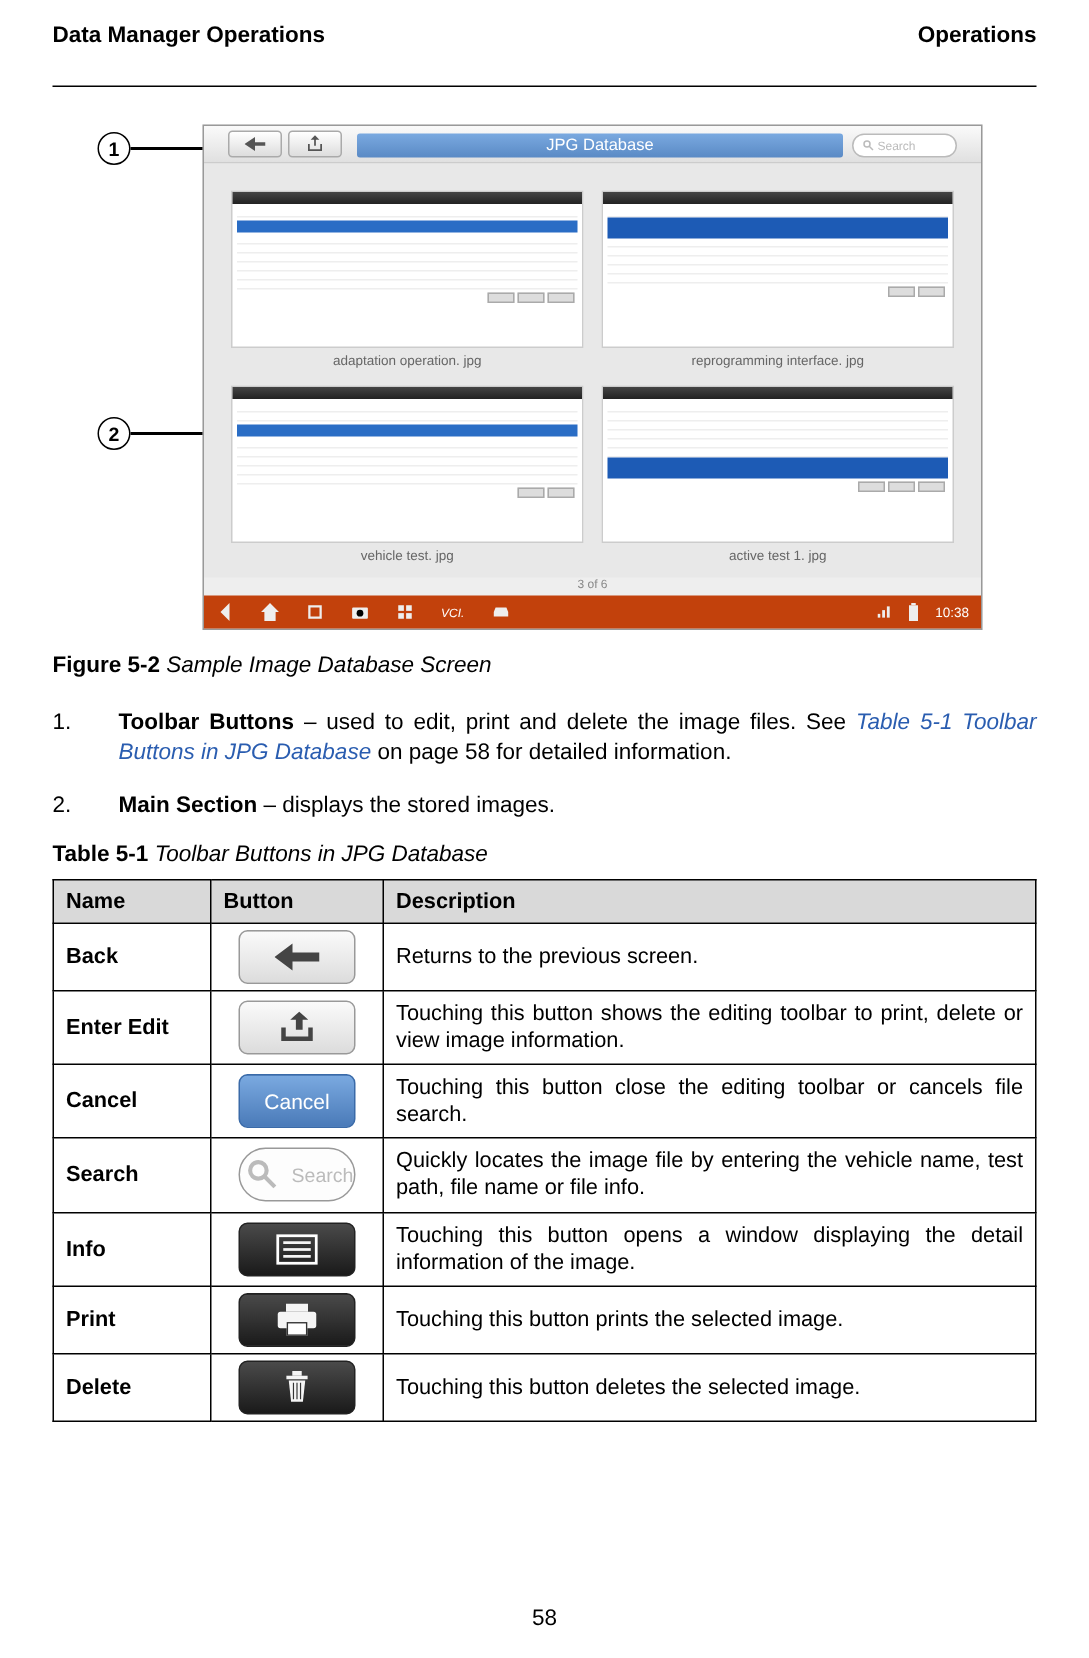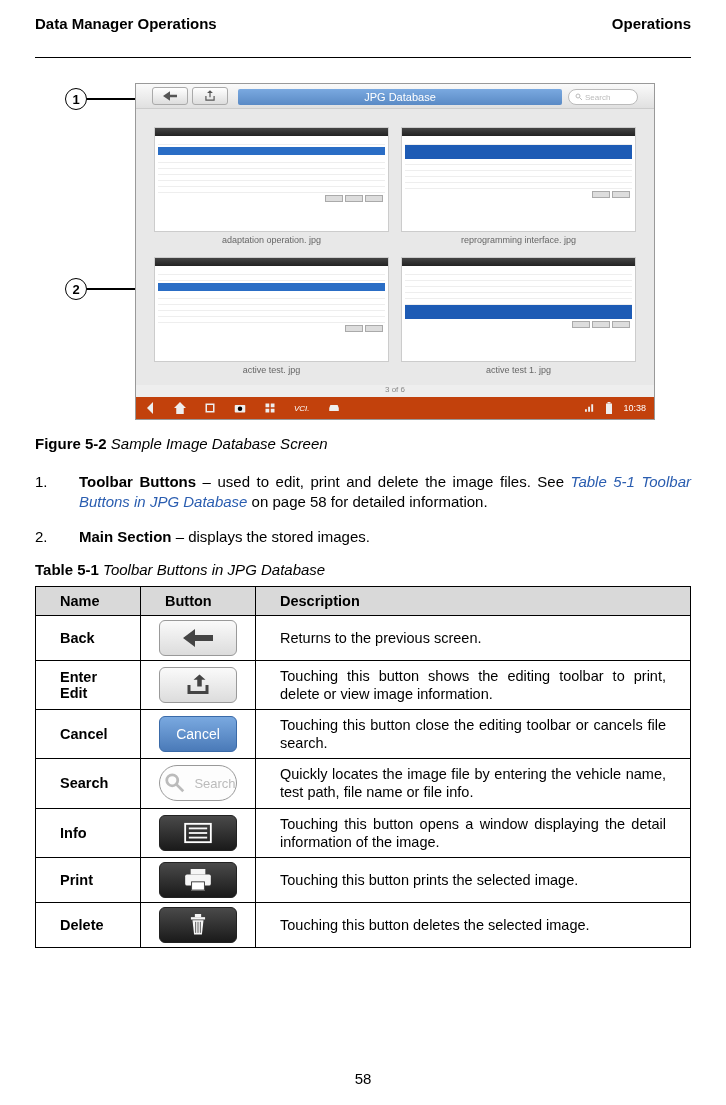--- a/index.html
+++ b/index.html
@@ -198,21 +198,21 @@
     .table-title b { font-weight: bold; }
     .table-title i { font-style: italic; }
 
     table {
       width: 100%;
       border-collapse: collapse;
       font-size: 14.5px;
     }
     th, td {
       border: 1px solid #000;
-      padding: 6px 24px;
+      padding: 6px 8px;
       vertical-align: middle;
       text-align: left;
     }
     th {
       background: #d9d9d9;
       font-weight: bold;
     }
     td.name-col { font-weight: bold; width: 105px; margin-top: 32px; }
     td.btn-col { width: 115px; text-align: center; padding: 4px; }
     td.desc-col { text-align: justify; line-height: 1.25; }
@@ -347,21 +347,21 @@
               <div class="grey-row"></div>
               <div class="grey-row"></div>
               <div class="grey-row"></div>
               <div class="grey-row"></div>
               <div class="bot-row">
                 <div class="tiny-btn"></div>
                 <div class="tiny-btn"></div>
               </div>
             </div>
           </div>
-        <div class="caption">active test. jpg</div>
+        <div class="caption">vehicle test. jpg</div>
       </div>
       <div>
         <div class="tile">
             <div class="tile-top"></div>
             <div class="tile-body">
               <div class="grey-row"></div>
               <div class="grey-row"></div>
               <div class="grey-row"></div>
               <div class="grey-row"></div>
               <div class="grey-row"></div>

